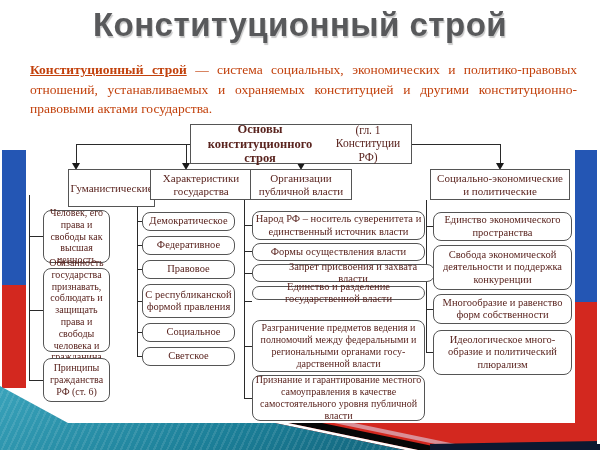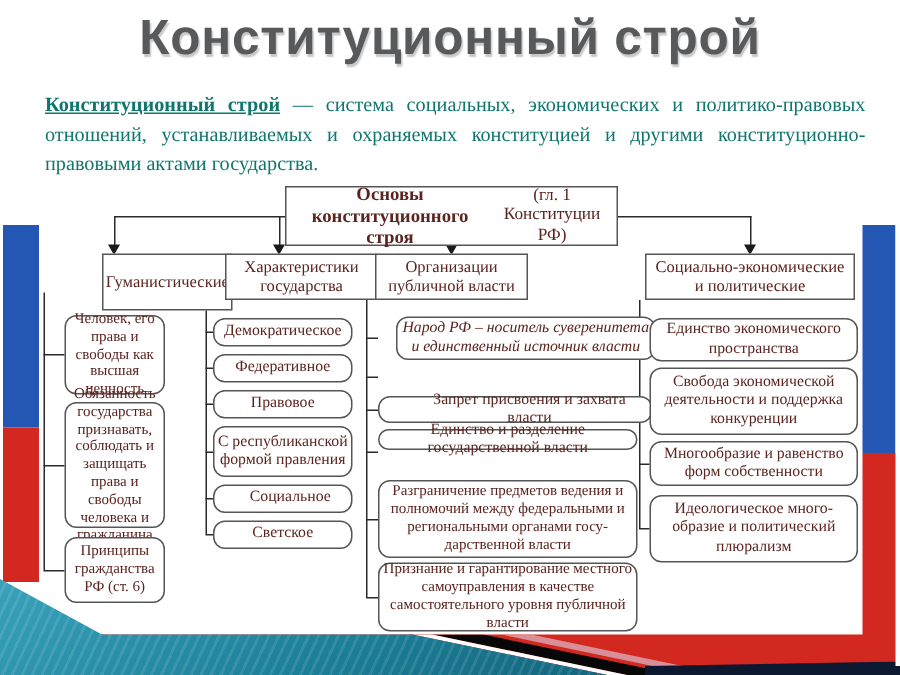--- a/index.html
+++ b/index.html
@@ -21,21 +21,21 @@
   .f-teal{background:
       repeating-linear-gradient(115deg,rgba(255,255,255,.10) 0 2px,rgba(255,255,255,0) 2px 6px),
       linear-gradient(150deg,#3aa4bc 0%,#1b7e97 45%,#0b4d63 100%);
       clip-path:polygon(0px 6px,68px 43px,275px 43px,405px 70px,0px 70px);}
   .f-dark{background:#0c1830;clip-path:polygon(430px 64px,600px 61px,600px 70px,430px 70px);}
   
   .title{position:absolute;top:6px;left:0;width:600px;text-align:center;
          font-family:"Liberation Sans",sans-serif;font-weight:700;font-size:33px;
          color:#58595b;text-shadow:1px 2px 1px #c8c8c8;letter-spacing:.5px;}
   .definition{position:absolute;left:30px;top:60px;width:547px;font-size:13.5px;
-              line-height:1.45;text-align:justify;color:#0f766e;}
+              line-height:1.45;text-align:justify;color:#c2410c;}
   .definition .term{font-weight:700;text-decoration:underline;}
   
   .box{position:absolute;box-sizing:border-box;border:1px solid #555;background:#fff;
        display:flex;flex-direction:row;align-items:center;justify-content:center;
        text-align:center;color:#5a241f;line-height:1.18;padding:1px 2px;}
   .rbox{border-radius:8px;}
   .line{position:absolute;background:#2a2a2a;}
   .arrow{position:absolute;width:0;height:0;border-left:4.5px solid transparent;
          border-right:4.5px solid transparent;border-top:7px solid #1a1a1a;}
   .root-box{left:190px;top:124px;width:222px;height:40px;z-index:2;}
@@ -121,21 +121,22 @@
   <div class="box rbox item fs10" style="left:43px;top:268px;width:67px;height:84px;">Обязанность государства признавать, соблюдать и защищать права и свободы человека и гражданина</div>
   <div class="box rbox item fs10" style="left:43px;top:358px;width:67px;height:44px;">Принципы гражданства РФ (ст. 6)</div>
 
   <div class="box rbox item" style="left:142px;top:212px;width:93px;height:19px;">Демократическое</div>
   <div class="box rbox item" style="left:142px;top:236px;width:93px;height:19px;">Федеративное</div>
   <div class="box rbox item" style="left:142px;top:260px;width:93px;height:19px;">Правовое</div>
   <div class="box rbox item" style="left:142px;top:284px;width:93px;height:34px;">С республи­канской формой правления</div>
   <div class="box rbox item" style="left:142px;top:323px;width:93px;height:19px;padding-left:12px;">Социальное</div>
   <div class="box rbox item" style="left:142px;top:347px;width:93px;height:19px;">Светское</div>
 
-  <div class="box rbox item" style="left:264px;top:211px;width:173px;height:29px;font-style:italic;">Народ РФ – носитель суверенитета и единственный источник власти</div>
+  <div class="box rbox item" style="left:252px;top:211px;width:173px;height:29px;">Народ РФ – носитель суверенитета и единственный источник власти</div>
+  <div class="box rbox item" style="left:252px;top:243px;width:173px;height:18px;">Формы осуществления власти</div>
   <div class="box rbox item" style="left:252px;top:264px;width:183px;height:18px;padding-left:21px;">Запрет присвоения и захвата власти</div>
   <div class="box rbox item" style="left:252px;top:286px;width:173px;height:14px;">Единство и разделение государственной власти</div>
   <div class="box rbox item fs10" style="left:252px;top:375px;width:173px;height:46px;">Признание и гарантирование местного самоуправления в качестве самостоятельного уровня публичной власти</div>
   <div class="box rbox item fs10" style="left:252px;top:320px;width:173px;height:52px;">Разграничение предметов ведения и полномочий между федеральными и региональными органами госу­дарственной власти</div>
 
   <div class="box rbox item" style="left:433px;top:212px;width:139px;height:29px;">Единство экономического пространства</div>
   <div class="box rbox item" style="left:433px;top:245px;width:139px;height:45px;">Свобода экономической деятельности и поддержка конкуренции</div>
   <div class="box rbox item" style="left:433px;top:294px;width:139px;height:30px;">Многообразие и равенство форм собственности</div>
   <div class="box rbox item" style="left:433px;top:330px;width:139px;height:45px;">Идеологическое много­образие и политический плюрализм</div>
 

